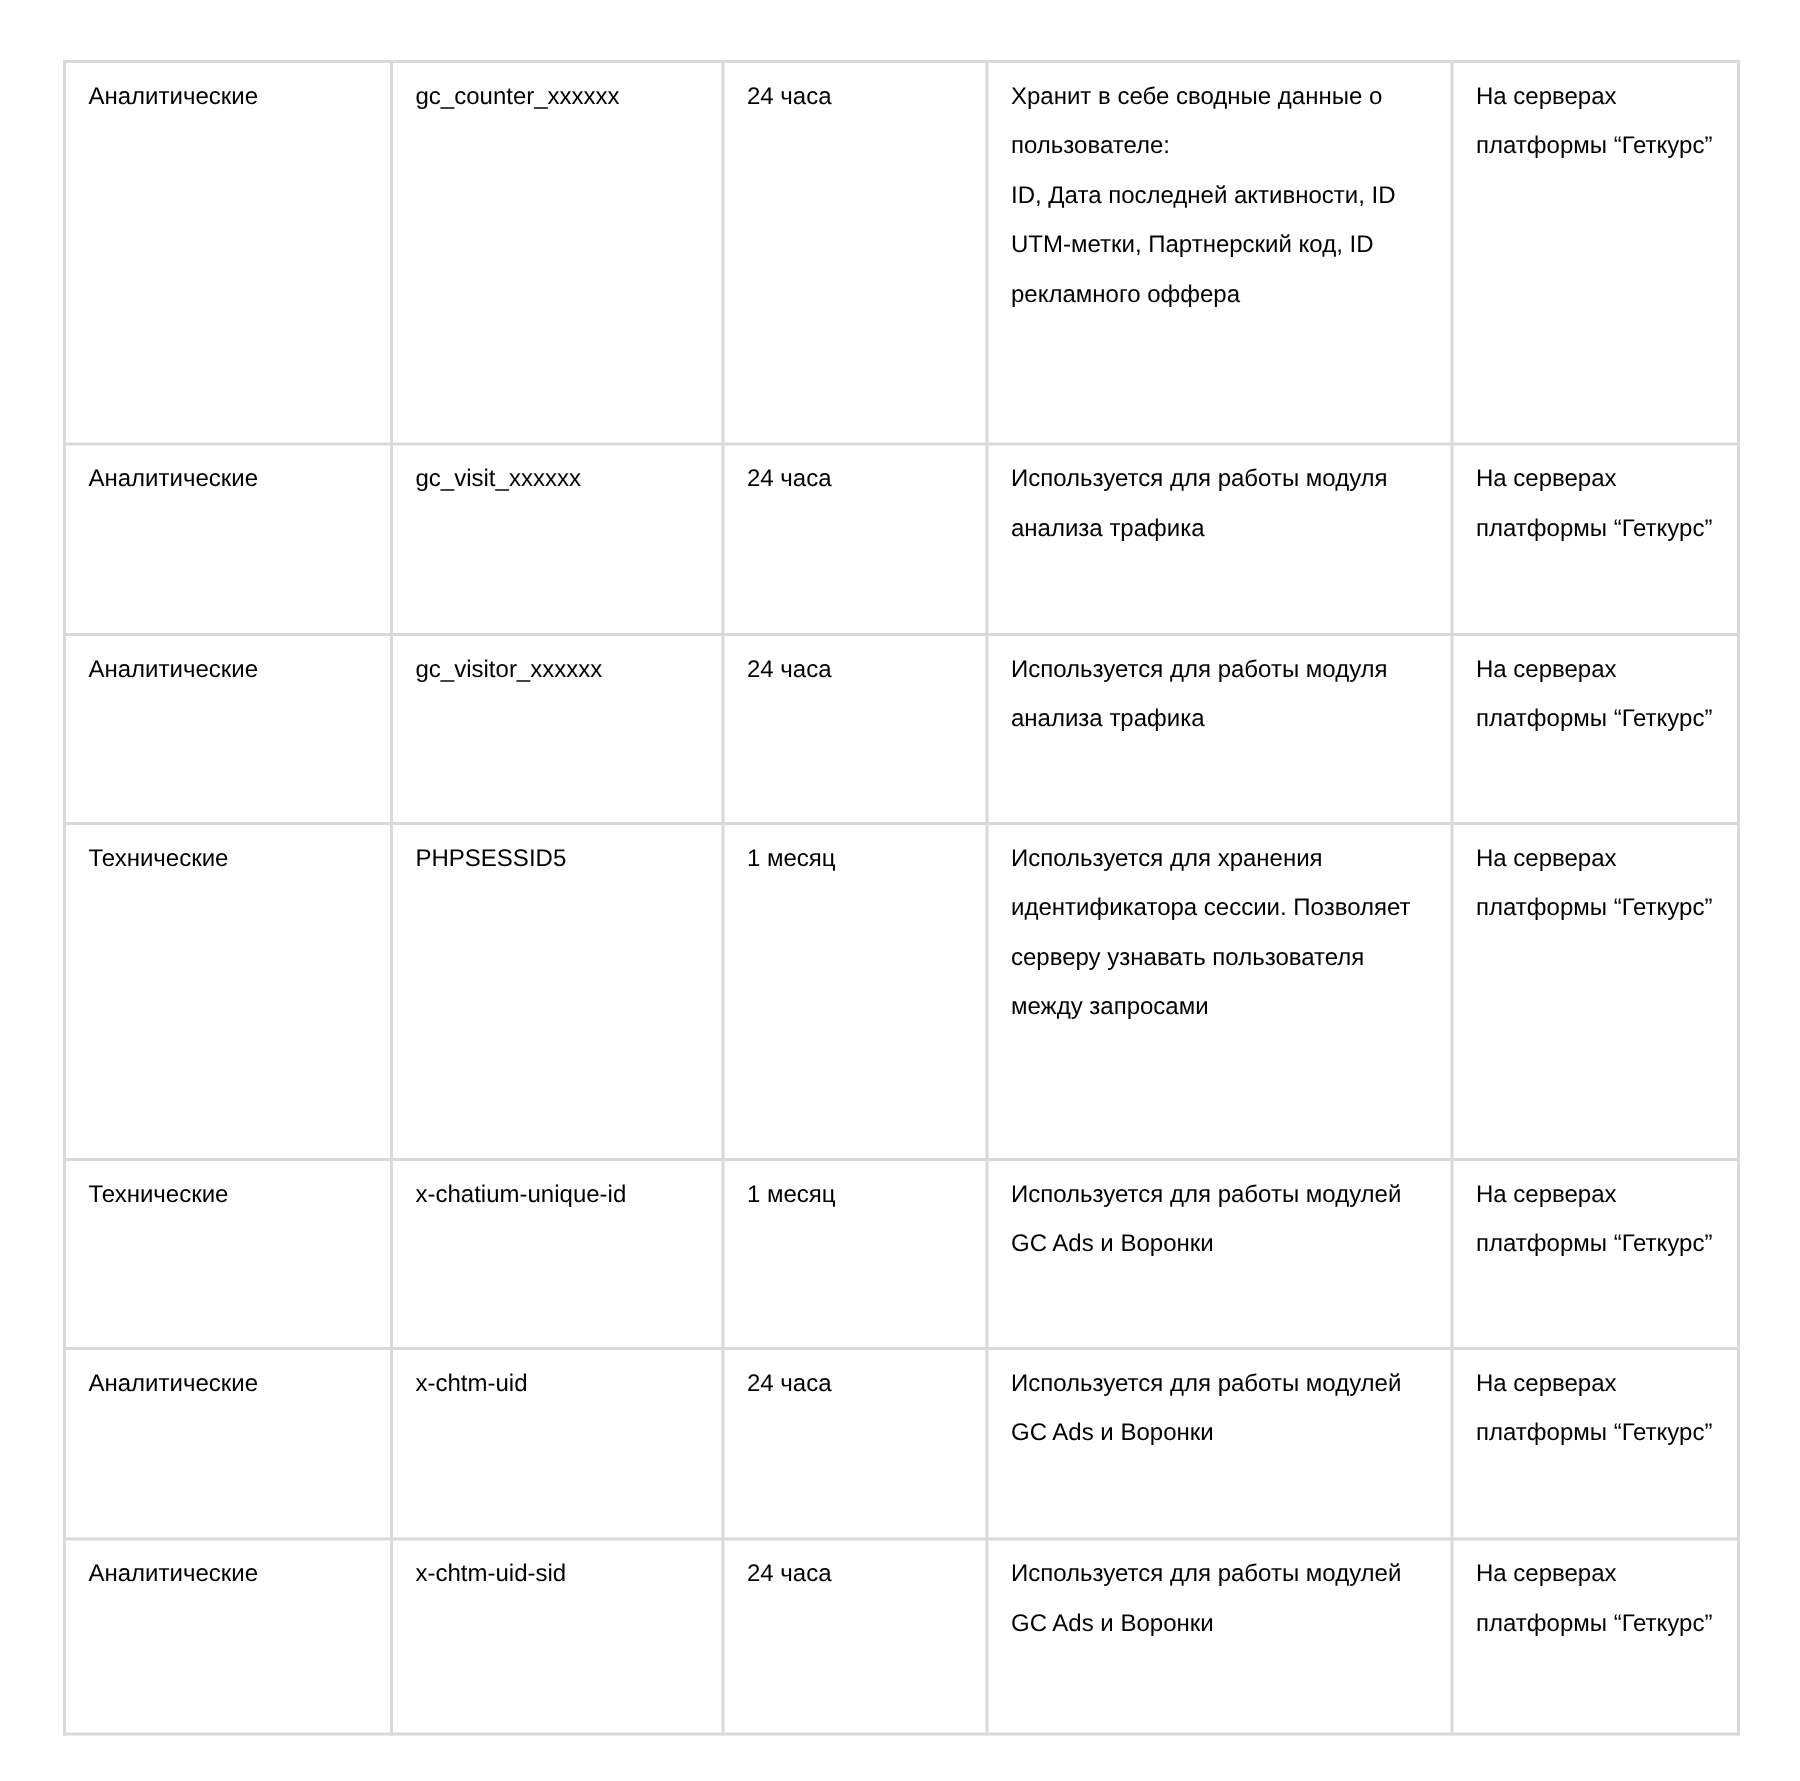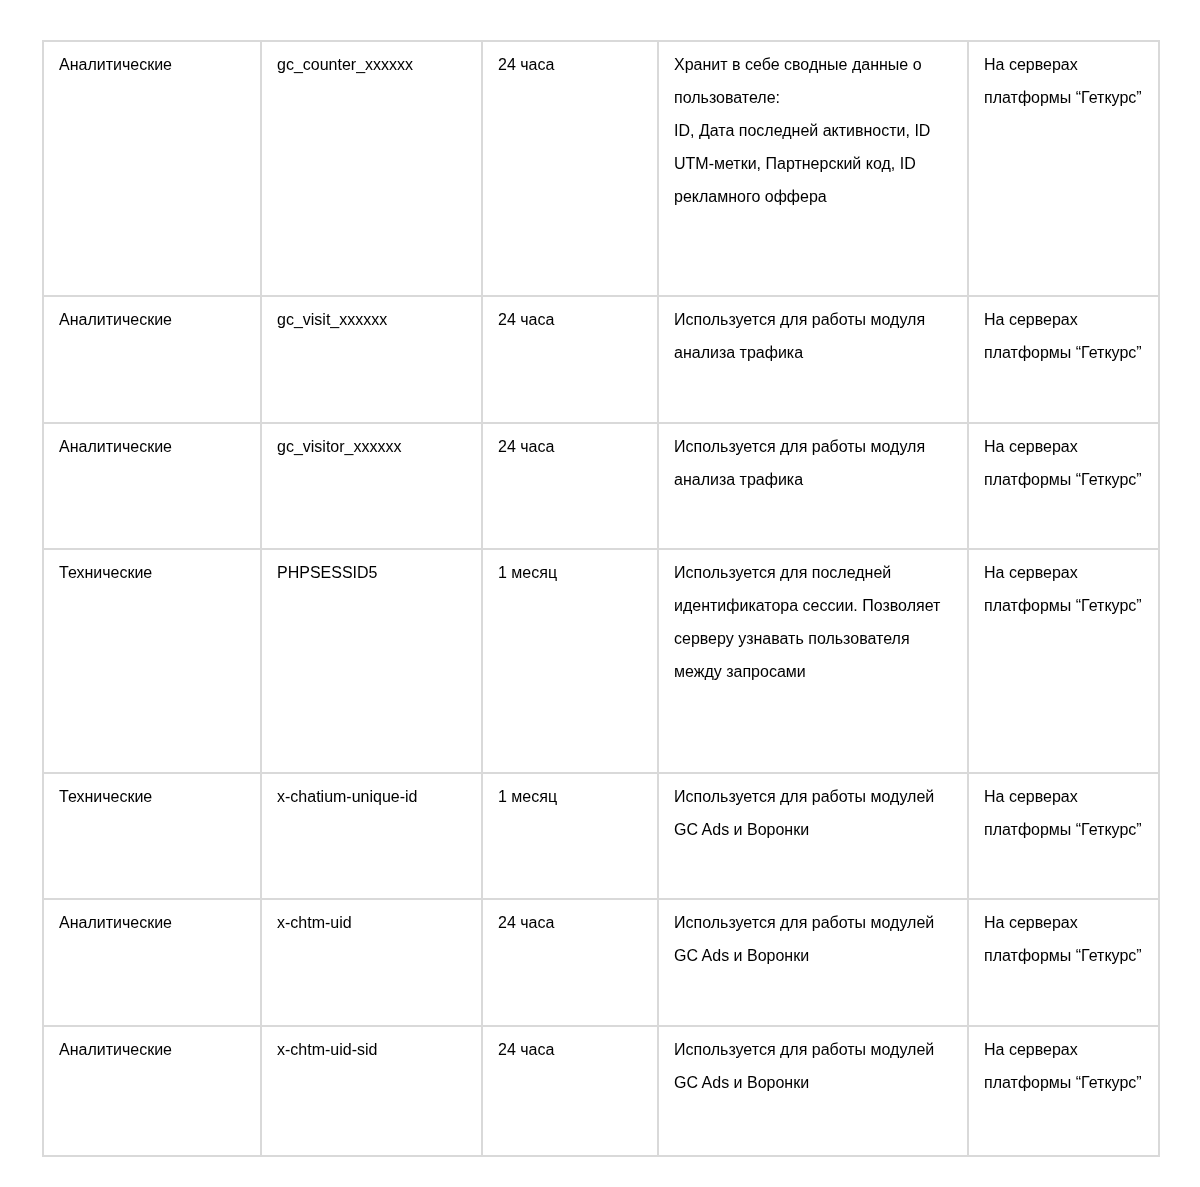--- a/index.html
+++ b/index.html
@@ -70,21 +70,21 @@
     <td>Аналитические</td>
     <td>gc_visitor_xxxxxx</td>
     <td>24 часа</td>
     <td>Используется для работы модуля анализа трафика</td>
     <td>На серверах платформы “Геткурс”</td>
   </tr>
         <tr style="height: 224px;">
     <td>Технические</td>
     <td>PHPSESSID5</td>
     <td>1 месяц</td>
-    <td>Используется для последней идентификатора сессии. Позволяет серверу узнавать пользователя между запросами</td>
+    <td>Используется для хранения идентификатора сессии. Позволяет серверу узнавать пользователя между запросами</td>
     <td>На серверах платформы “Геткурс”</td>
   </tr>
         <tr style="height: 126px;">
     <td>Технические</td>
     <td>x-chatium-unique-id</td>
     <td>1 месяц</td>
     <td>Используется для работы модулей GC Ads и Воронки</td>
     <td>На серверах платформы “Геткурс”</td>
   </tr>
         <tr style="height: 127px;">

